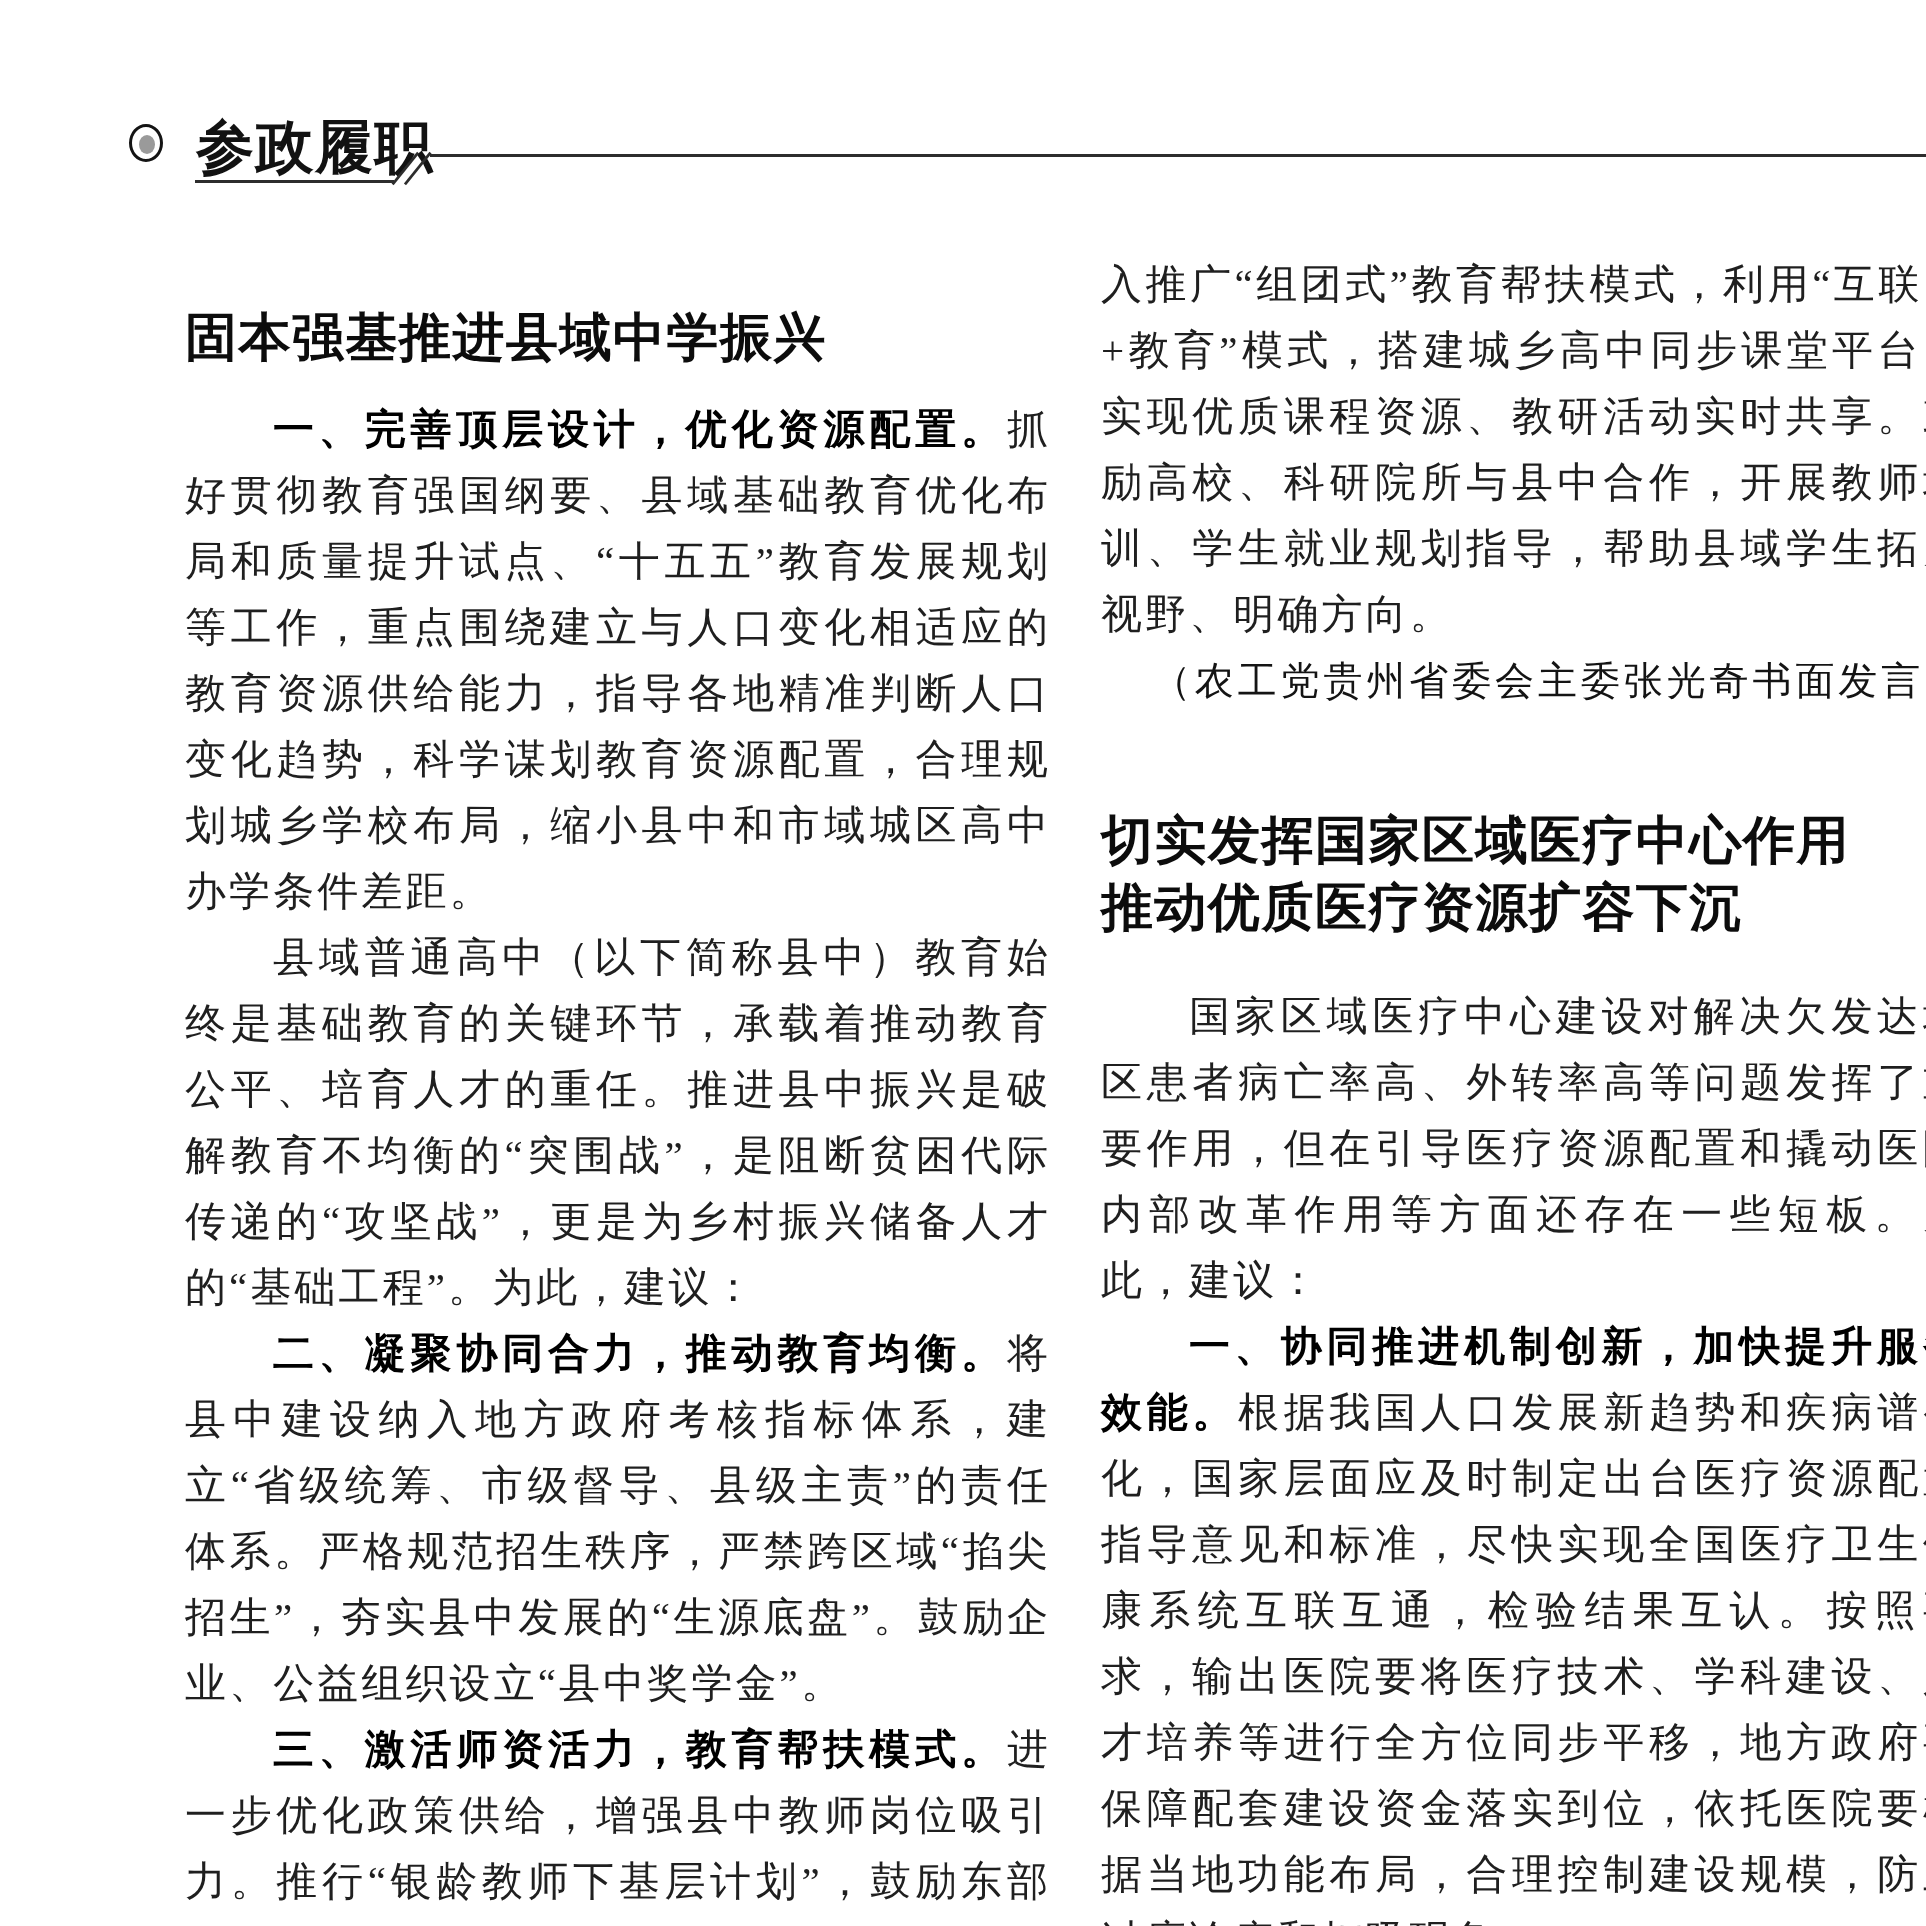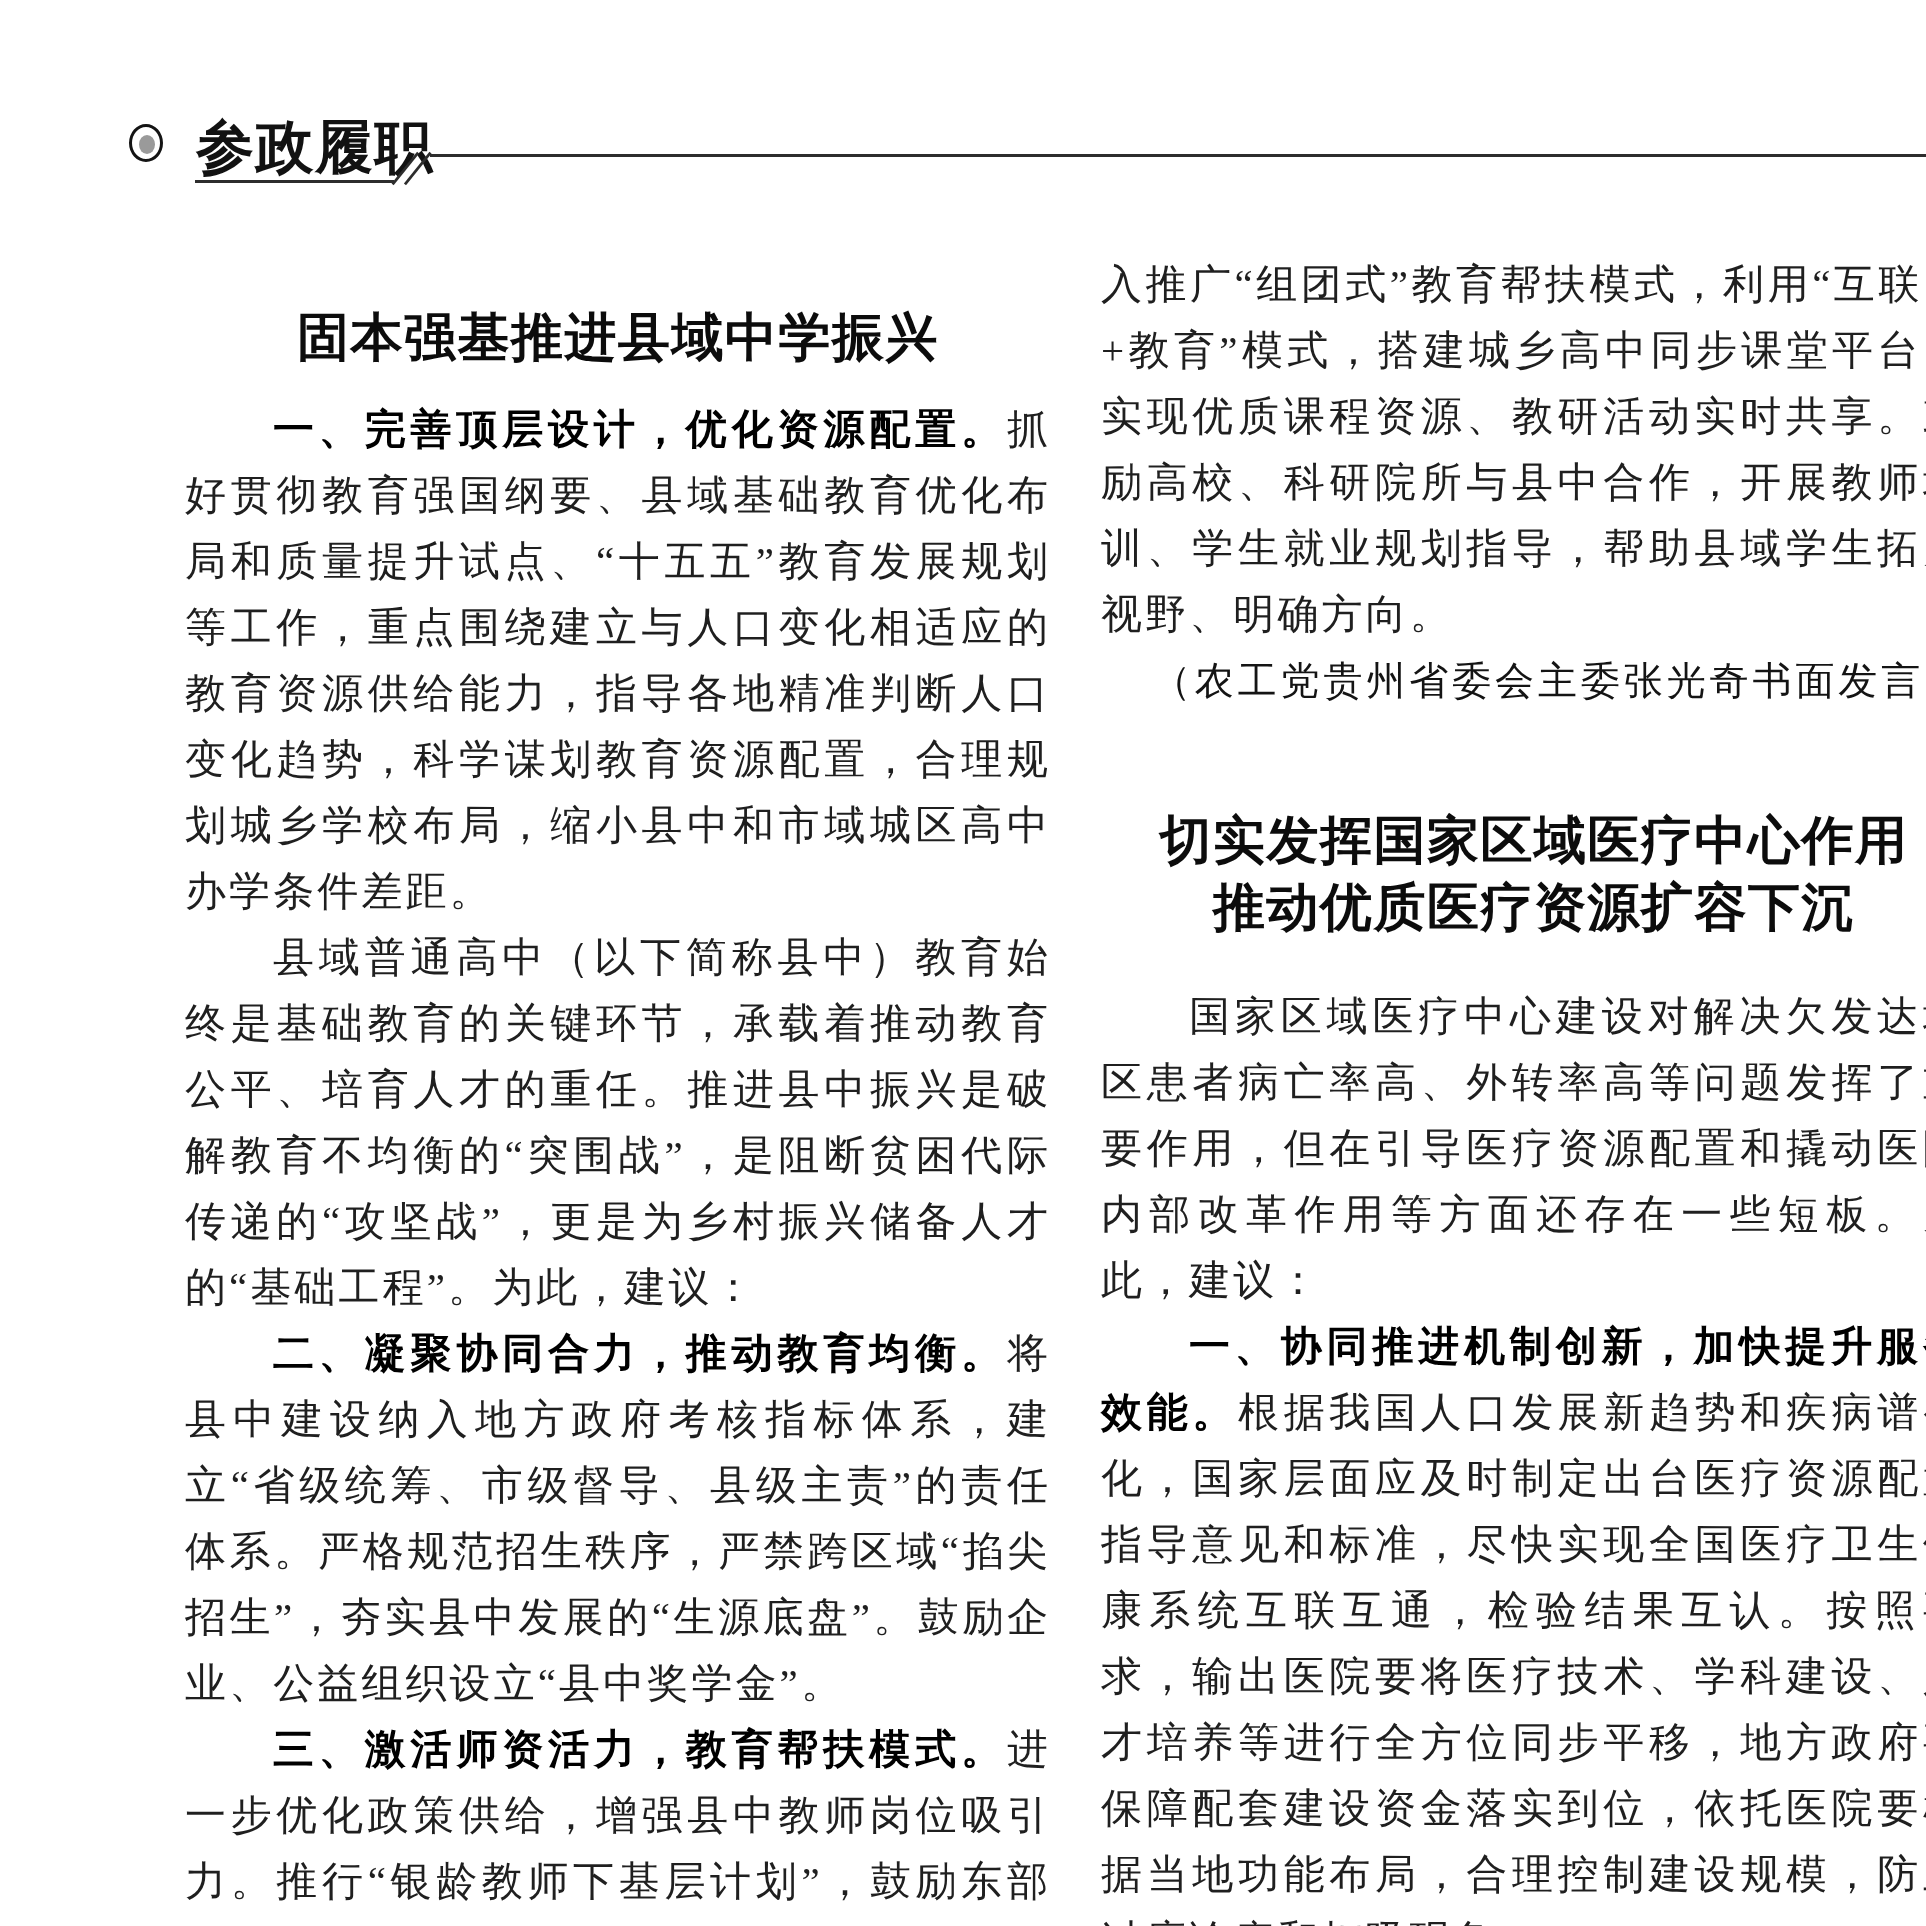--- a/index.html
+++ b/index.html
@@ -44,21 +44,21 @@
   }
   .col-left{left:185px;top:304px;}
   .col-right{left:1101px;top:251px;}
 
   .article-title{
     margin:0 0 25px 0;
     font-family:"Liberation Sans","DejaVu Sans",sans-serif;
     font-weight:900;
     font-size:52px;line-height:67px;
     letter-spacing:1.5px;
-    text-align:center;
+    text-align:left;
     color:#0c0c0c;
   }
   .col-right .article-title{margin:92px 0 42px 0;}
   .article-title .t-line{display:block;}
 
   .body-p{
     margin:0;
     font-size:41px;
     line-height:66px;
     letter-spacing:3.1px;

